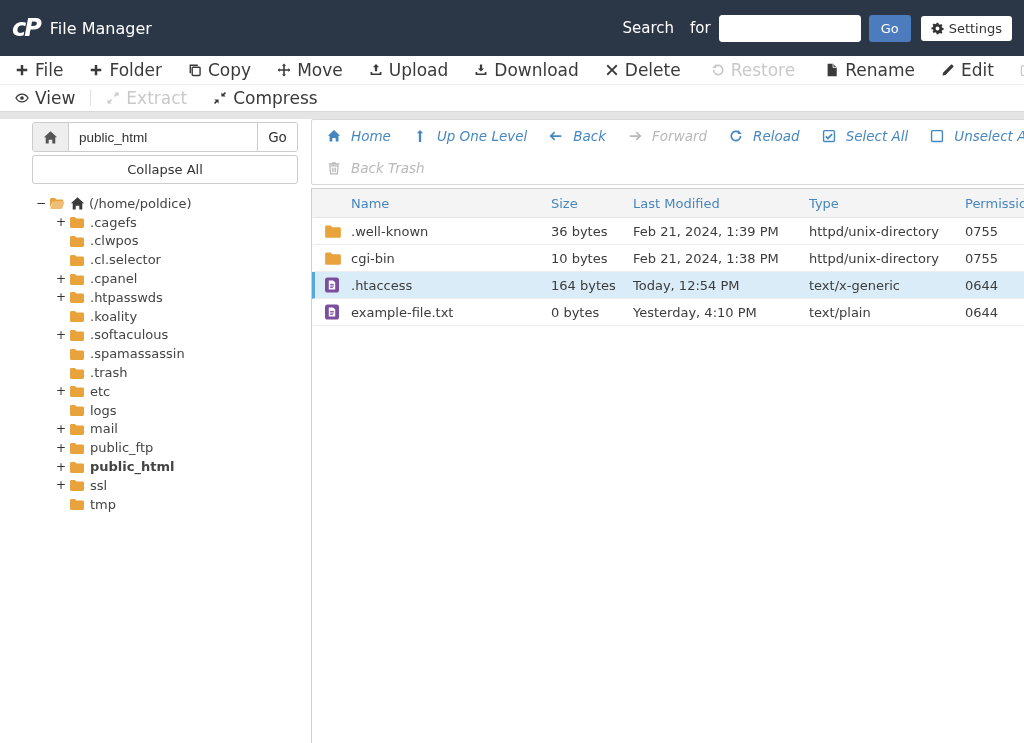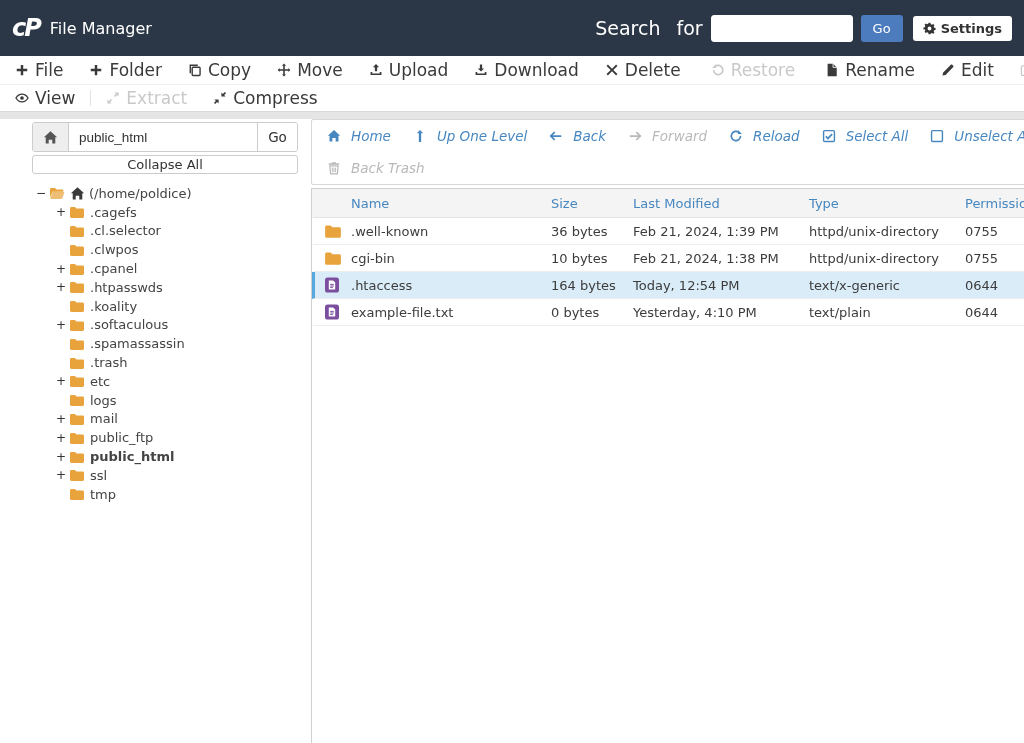--- a/index.html
+++ b/index.html
@@ -6,41 +6,41 @@
   html,body { margin:0; padding:0; }
   body {
     width:1024px; height:743px; overflow:hidden;
     background:#fff; font-family:"DejaVu Sans", sans-serif;
   }
   
   .navbar { height:56px; background:#2b3646; display:flex; align-items:center; padding:0 12px; }
   .logo { color:#fff; font-style:italic; font-weight:bold; font-size:24px; letter-spacing:-2px; margin-right:10px; }
   .app-title { color:#fff; font-size:16px; }
   .flex-spacer { flex:1; }
-  .nav-label { color:#fff; font-size:19px; margin:0 8px; }
+  .nav-label { color:#fff; font-size:15px; margin:0 8px; }
   .scope-select { height:27px; width:126px; border-radius:3px; border:1px solid #fff; font-size:13px; color:#333; background:#fff; padding:0 4px; }
   .search-input { height:27px; width:142px; border-radius:3px; border:1px solid #fff; margin-right:8px; padding:0 6px; font-size:13px; }
   .go-btn { background:#4d7cbe; color:#fff; font-size:13px; padding:6px 12px; border-radius:3px; margin-right:10px; cursor:pointer; }
-  .settings-btn { background:#fff; color:#333; font-size:13px; padding:5px 10px; border-radius:3px; display:flex; align-items:center; gap:5px; cursor:pointer;font-weight:bold; }
+  .settings-btn { background:#fff; color:#333; font-size:13px; padding:5px 10px; border-radius:3px; display:flex; align-items:center; gap:5px; cursor:pointer; }
   
   .tbar { display:flex; align-items:center; background:#fff; padding:0 2px; }
   #tb1 { height:29px; border-bottom:1px solid #f0f0f0; }
   #tb2 { height:26px; }
   .tb-item { display:flex; align-items:center; gap:6px; padding:0 13px; font-size:17px; color:#3a3a3a; cursor:pointer; white-space:nowrap; }
   .tb-item.disabled { color:#c9c9c9; cursor:default; }
   .vdiv { width:1px; height:16px; background:#e2e2e2; margin:0 2px; }
   .gray-band { height:8px; background:#e5e5e5; border-top:1px solid #d9d9d9; }
   
   .main { display:flex; height:640px;padding-left:24px; }
   .sidebar { width:266px; margin-left:8px; padding-top:3px; flex-shrink:0; }
   .pathgroup { display:flex; height:30px; border:1px solid #ccc; border-radius:3px; overflow:hidden; background:#fff; }
   .addon { width:36px; background:#eee; border-right:1px solid #ccc; display:flex; align-items:center; justify-content:center; color:#555; }
   .path-input { flex:1; border:none; outline:none; font-size:13.5px; padding:0 10px; color:#333; min-width:0; }
   .go2 { width:40px; background:#fff; border-left:1px solid #ccc; display:flex; align-items:center; justify-content:center; font-size:13.5px; color:#333; cursor:pointer; }
-  .collapse-btn { margin-top:3px; height:19px; border:1px solid #ccc; border-radius:3px; display:flex; align-items:center; justify-content:center; font-size:13px; color:#333; background:#fff; cursor:pointer; }
+  .collapse-btn { margin-top:3px; height:29px; border:1px solid #ccc; border-radius:3px; display:flex; align-items:center; justify-content:center; font-size:13px; color:#333; background:#fff; cursor:pointer; }
   .tree { margin-top:10px; font-size:13px; color:#444; }
   .tree-row { display:flex; align-items:center; height:18.8px; cursor:pointer; }
   .tree-row.d0 { padding-left:4px; }
   .tree-row.d1 { padding-left:24px; }
   .tgl { width:13px; font-size:12px; color:#333; flex-shrink:0; }
   .ico { display:inline-flex; align-items:center; flex-shrink:0; }
   .folder-ico { color:#e8a33c; margin-right:5px; }
   .home-ico { color:#3a3a3a; margin-right:4px; }
   .tree-lbl.bold { font-weight:bold; }
   
@@ -246,30 +246,30 @@
           </span>
           <span class="tree-lbl">.cagefs</span>
         </div>
         <div class="tree-row d1">
           <span class="tgl"></span>
           <span class="ico folder-ico">
             <svg viewBox="0 0 16 16" width="16" height="16" fill="currentColor">
               <path d="M1 4.4c0-.8.6-1.4 1.4-1.4h3.5l1.6 1.6h6.1c.8 0 1.4.6 1.4 1.4v6.6c0 .8-.6 1.4-1.4 1.4H2.4c-.8 0-1.4-.6-1.4-1.4z"></path>
             </svg>
           </span>
+          <span class="tree-lbl">.clwpos</span>
+        </div>
+        <div class="tree-row d1">
+          <span class="tgl"></span>
+          <span class="ico folder-ico">
+            <svg viewBox="0 0 16 16" width="16" height="16" fill="currentColor">
+              <path d="M1 4.4c0-.8.6-1.4 1.4-1.4h3.5l1.6 1.6h6.1c.8 0 1.4.6 1.4 1.4v6.6c0 .8-.6 1.4-1.4 1.4H2.4c-.8 0-1.4-.6-1.4-1.4z"></path>
+            </svg>
+          </span>
           <span class="tree-lbl">.cl.selector</span>
-        </div>
-        <div class="tree-row d1">
-          <span class="tgl"></span>
-          <span class="ico folder-ico">
-            <svg viewBox="0 0 16 16" width="16" height="16" fill="currentColor">
-              <path d="M1 4.4c0-.8.6-1.4 1.4-1.4h3.5l1.6 1.6h6.1c.8 0 1.4.6 1.4 1.4v6.6c0 .8-.6 1.4-1.4 1.4H2.4c-.8 0-1.4-.6-1.4-1.4z"></path>
-            </svg>
-          </span>
-          <span class="tree-lbl">.clwpos</span>
         </div>
         <div class="tree-row d1">
           <span class="tgl">+</span>
           <span class="ico folder-ico">
             <svg viewBox="0 0 16 16" width="16" height="16" fill="currentColor">
               <path d="M1 4.4c0-.8.6-1.4 1.4-1.4h3.5l1.6 1.6h6.1c.8 0 1.4.6 1.4 1.4v6.6c0 .8-.6 1.4-1.4 1.4H2.4c-.8 0-1.4-.6-1.4-1.4z"></path>
             </svg>
           </span>
           <span class="tree-lbl">.cpanel</span>
         </div>

